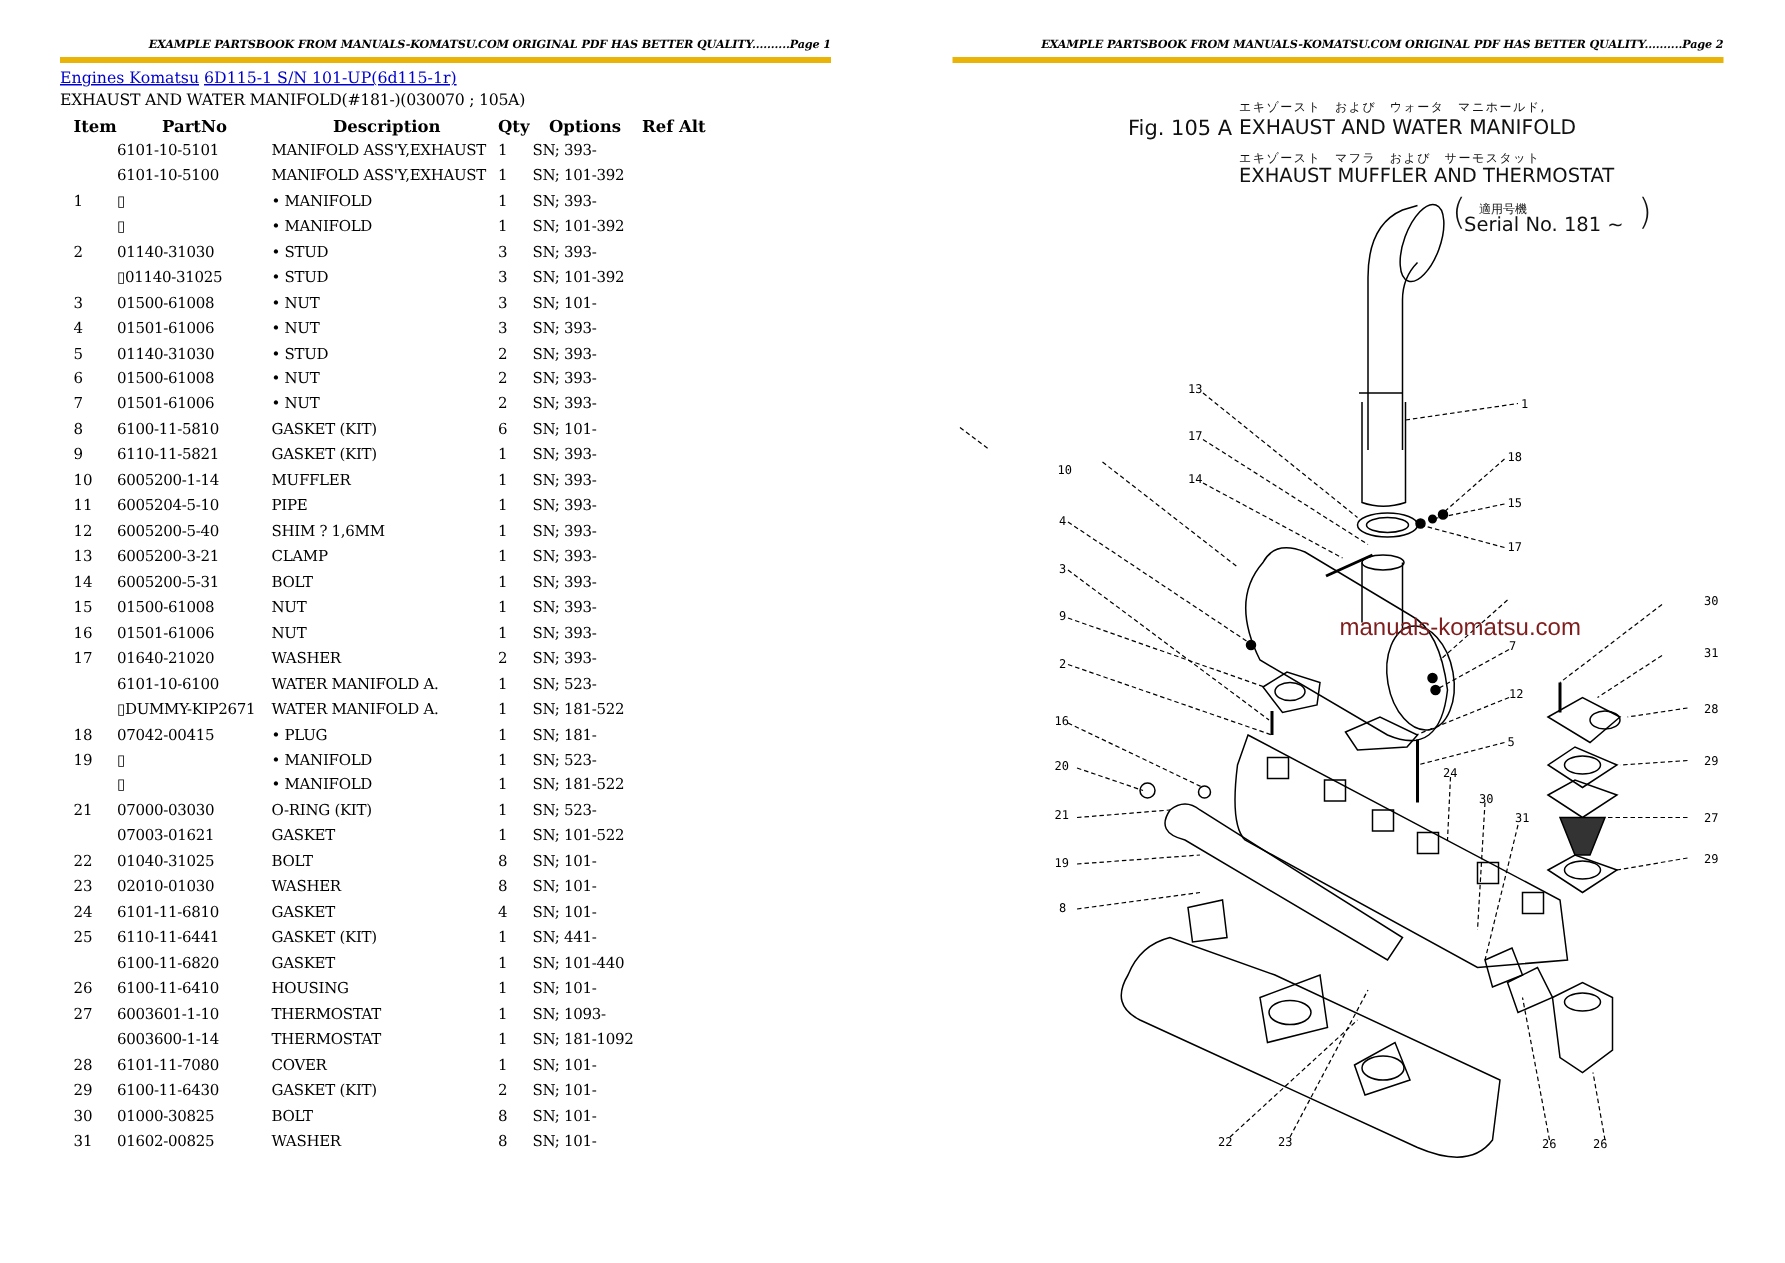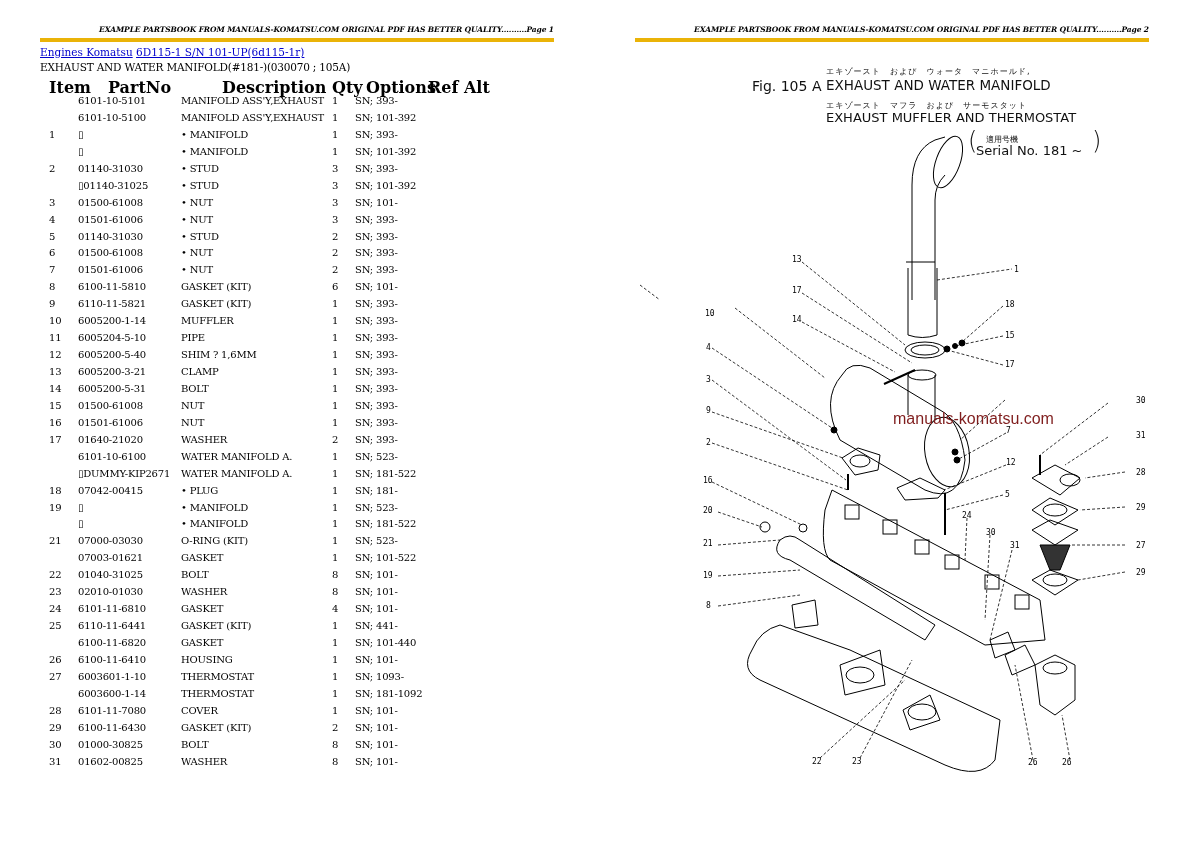--- a/index.html
+++ b/index.html
@@ -9,21 +9,21 @@
   .page-left { left:0; width:595px; }
   .page-right { left:595px; width:595px; }
   .hdr { position:absolute; top:25px; height:12px; font-size:7.5px; font-weight:bold; font-style:italic;
          text-align:right; border-bottom:4px solid #eab308; padding-bottom:1px; letter-spacing:-0.1px;
          white-space:nowrap; }
   .page-left .hdr { left:40px; width:514px; }
   .page-right .hdr { left:40px; width:514px; }
   .crumbs { position:absolute; left:40px; top:46px; font-size:10.5px; white-space:nowrap; }
   .crumbs a { color:#0000cc; text-decoration:underline; }
   .subtitle { position:absolute; left:40px; top:61px; font-size:10.5px; white-space:nowrap; letter-spacing:-0.2px; }
-  .thead { position:absolute; left:0; top:78px; width:595px; height:14px; font-size:16px; font-weight:bold; }
+  .thead { position:absolute; left:0; top:78px; width:595px; height:14px; font-size:11px; font-weight:bold; }
   .thead span { position:absolute; white-space:nowrap; }
   .rows { position:absolute; left:0; top:95px; width:595px; }
   .row { position:relative; height:16.95px; font-size:10px; }
   .row span { position:absolute; top:0; white-space:nowrap; }
   .c-item { left:49px; }
   .c-part { left:78px; letter-spacing:-0.2px; }
   .c-desc { left:181px; letter-spacing:-0.2px; }
   .c-qty { left:332px; }
   .c-opt { left:355px; letter-spacing:-0.2px; }
   .th-item { left:49px; } .th-part { left:108px; } .th-desc { left:222px; }

